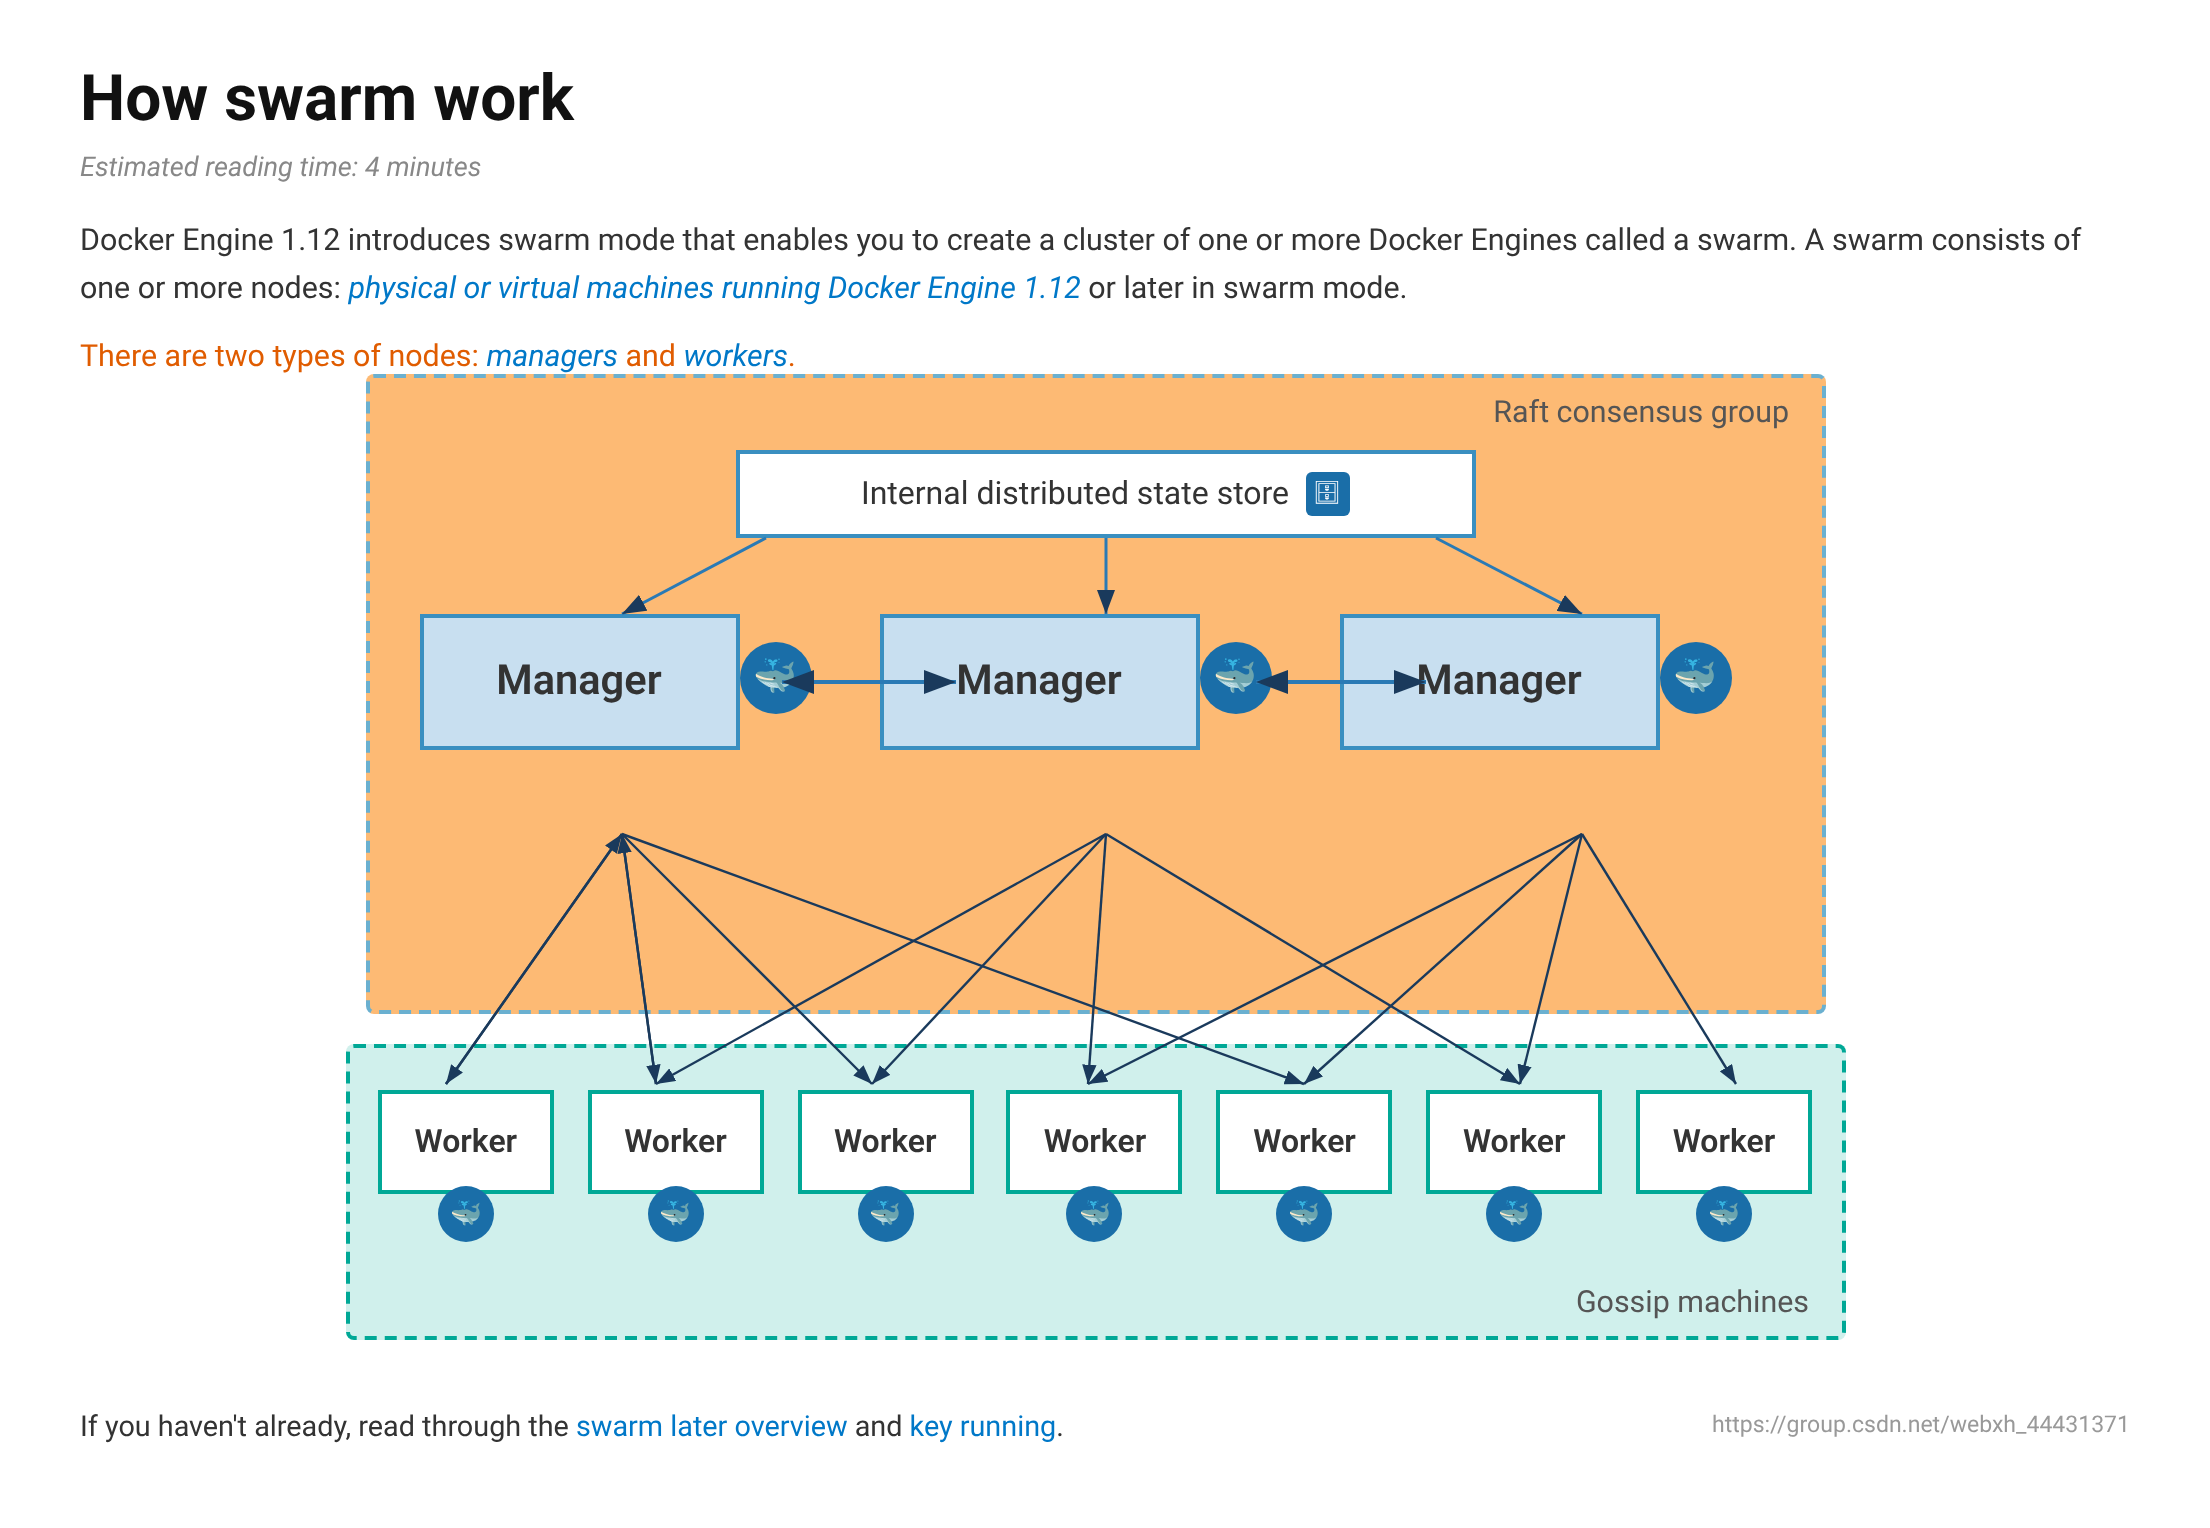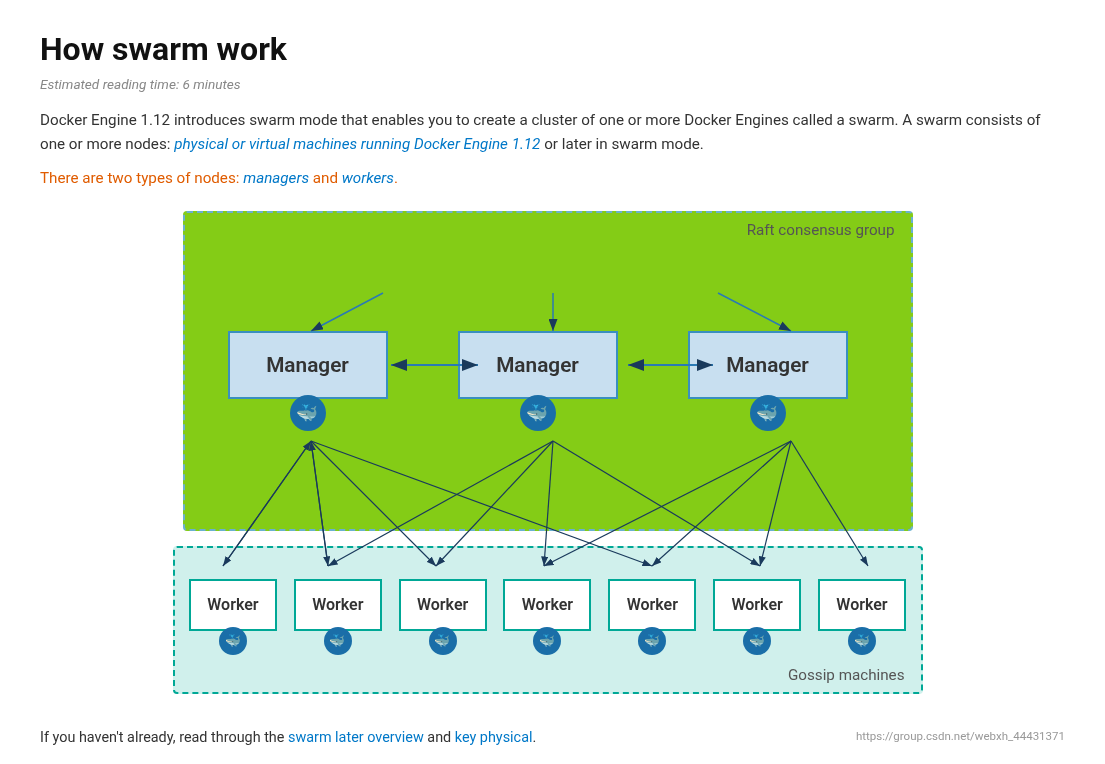--- a/index.html
+++ b/index.html
@@ -29,21 +29,20 @@
       color: #333;
     }
     .intro-text a, .types-text a {
       color: #0078c8;
       text-decoration: none;
       font-style: italic;
     }
     .types-text {
       font-size: 0.95em;
       color: #e05c00;
-      margin-bottom: 24px;
     }
     .types-text a {
       color: #0078c8;
     }
     .diagram-wrapper {
       display: flex;
       justify-content: center;
       margin-bottom: 28px;
     }
     .diagram {
@@ -52,21 +51,21 @@
       height: 490px;
     }
     
     .raft-box {
       position: absolute;
       top: 0;
       left: 10px;
       width: 730px;
       height: 320px;
       border: 2px dashed #6ab0d0;
-      background: #84cc16;
+      background: #fdba74;
       border-radius: 4px;
     }
     .raft-label {
       position: absolute;
       top: 8px;
       right: 16px;
       font-size: 0.95em;
       color: #555;
     }
     
@@ -103,21 +102,21 @@
       top: 120px;
       left: 0;
       width: 730px;
       display: flex;
       justify-content: space-around;
       align-items: flex-start;
       padding: 0 20px;
     }
     .manager-container {
       display: flex;
-      flex-direction: column;
+      flex-direction: row;
       align-items: center;
       position: relative;
     }
     .manager-box {
       width: 160px;
       height: 68px;
       border: 2px solid #3a8fc0;
       background: #c8dff0;
       display: flex;
       align-items: center;
@@ -154,21 +153,21 @@
     .gossip-label {
       position: absolute;
       bottom: 8px;
       right: 16px;
       font-size: 0.95em;
       color: #555;
     }
     
     .worker-row {
       position: absolute;
-      top: 368px;
+      top: 358px;
       left: 0;
       width: 750px;
       display: flex;
       justify-content: space-around;
       align-items: center;
       padding: 0 8px;
     }
     .worker-container {
       display: flex;
       flex-direction: column;
@@ -221,35 +220,39 @@
     .footer-right {
       float: right;
       font-size: 0.8em;
       color: #999;
     }
   </style>
 </head>
 <body>
 
 <h1>How swarm work</h1>
-<p class="reading-time">Estimated reading time: 6 minutes</p>
+<p class="reading-time">Estimated reading time: 4 minutes</p>
 <p class="intro-text">
   Docker Engine 1.12 introduces swarm mode that enables you to create a cluster of one or more Docker Engines called a swarm. A swarm consists of one or more nodes: <a href="#">physical or virtual machines running Docker Engine 1.12</a> or later in swarm mode.
 </p>
 <p class="types-text">
   There are two types of nodes: <a href="#">managers</a> and <a href="#">workers</a>.
 </p>
 
 <div class="diagram-wrapper">
   <div class="diagram">
 
     <div class="raft-box">
       <span class="raft-label">Raft consensus group</span>
     </div>
 
+    <div class="state-store">
+      <span>Internal distributed state store</span>
+      <div class="db-icon">🗄</div>
+    </div>
 
     <div class="manager-row">
       <div class="manager-container">
         <div class="manager-box">Manager</div>
         <div class="docker-icon">
           <span class="docker-whale">🐳</span>
         </div>
       </div>
       <div class="manager-container">
         <div class="manager-box">Manager</div>
@@ -355,14 +358,14 @@
 
       <line x1="50" y1="355" x2="138" y2="230" stroke="#1a3a5c" stroke-width="1.2" marker-end="url(#arrowhead-dark)"></line>
       <line x1="155" y1="355" x2="138" y2="230" stroke="#1a3a5c" stroke-width="1.2" marker-end="url(#arrowhead-dark)"></line>
     </svg>
 
   </div>
 </div>
 
 <p class="footer-text">
   <span class="footer-right">https://group.csdn.net/webxh_44431371</span>
-  If you haven't already, read through the <a href="#">swarm later overview</a> and <a href="#">key physical</a>.
+  If you haven't already, read through the <a href="#">swarm later overview</a> and <a href="#">key running</a>.
 </p>
 
 </body></html>

